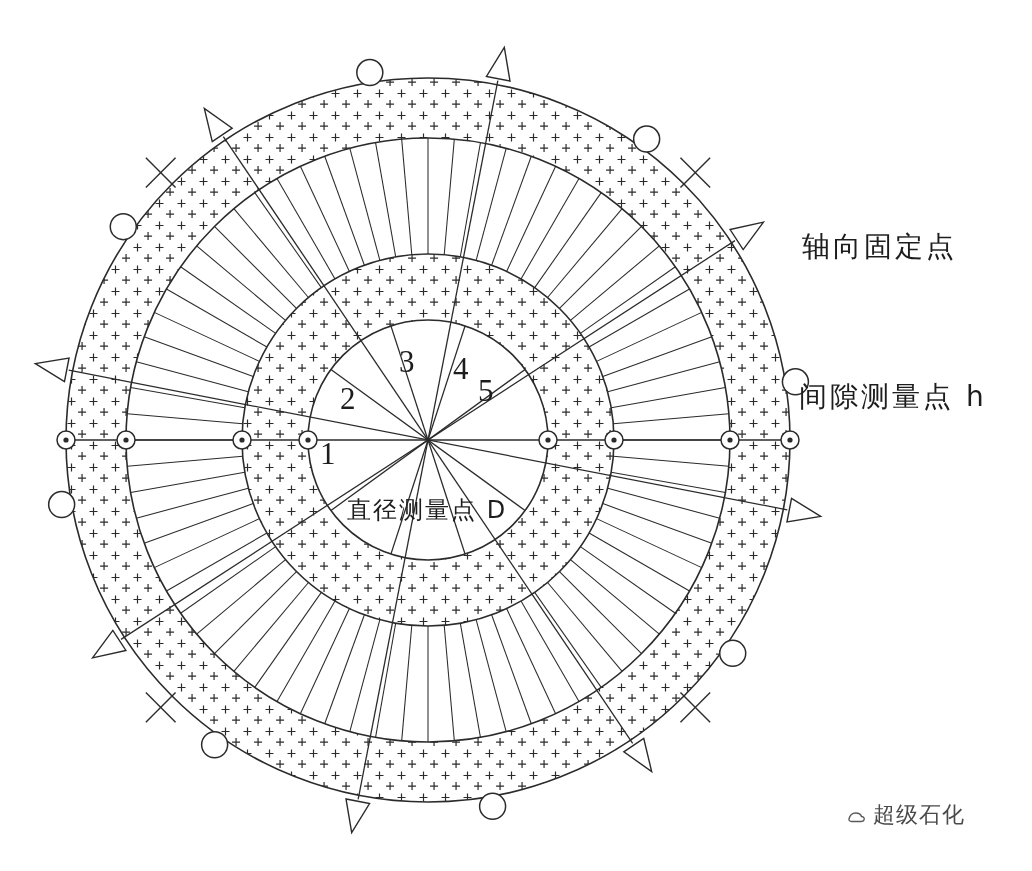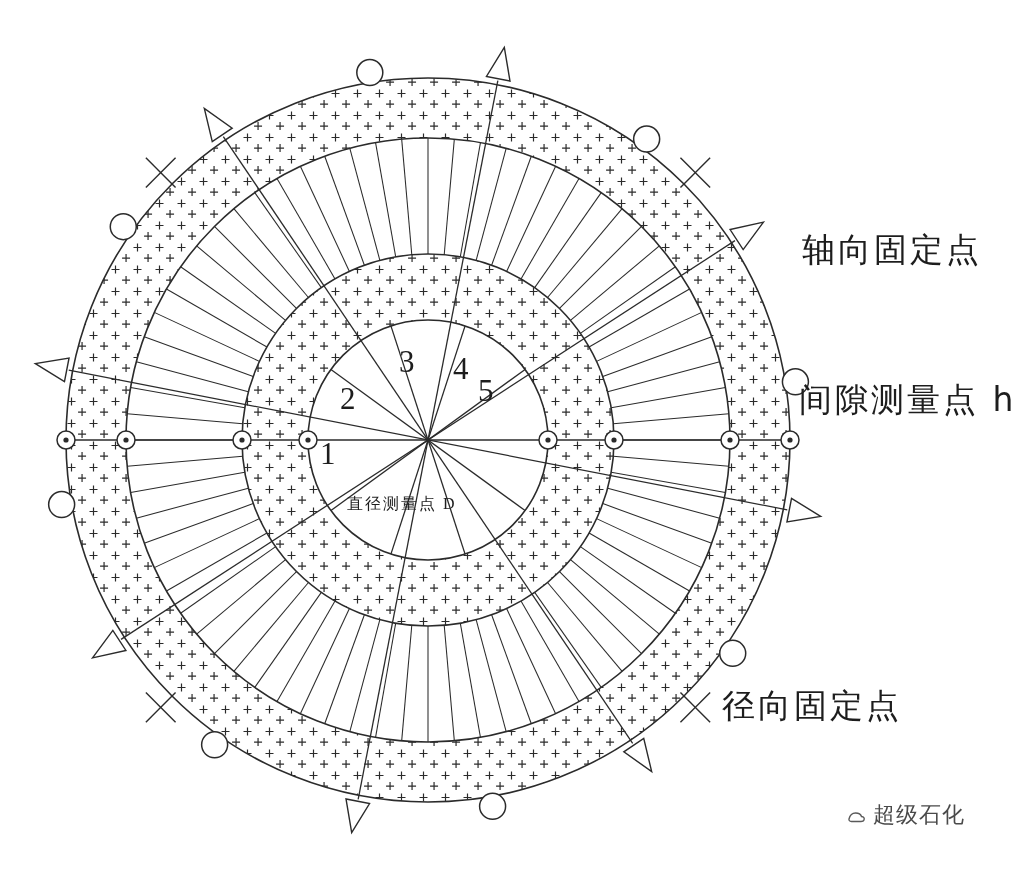--- a/index.html
+++ b/index.html
@@ -11,26 +11,26 @@
   .stage {
     position: relative;
     width: 1032px;
     height: 871px;
     background: #ffffff;
     overflow: hidden;
   }
   svg.diagram { position: absolute; left: 0; top: 0; }
   .lbl {
     position: absolute;
-    font-size: 33px;
+    font-size: 28px;
     letter-spacing: 3px;
     white-space: nowrap;
     color: #1d1d1d;
   }
-  .lbl.small { font-size: 16px; letter-spacing: 2px; font-family: Liberation Serif, serif; }
+  .lbl.small { font-size: 24px; letter-spacing: 2px; }
   .num {
     position: absolute;
     font-family: "Liberation Serif", "DejaVu Serif", serif;
     font-size: 31px;
     color: #1d1d1d;
   }
   .watermark {
     position: absolute;
     display: flex;
     align-items: center;
@@ -198,21 +198,20 @@
         <circle cx="548" cy="440" r="9" fill="#ffffff" stroke="#2b2b2b" stroke-width="1.5"></circle>
         <circle cx="548" cy="440" r="2.6" fill="#2b2b2b"></circle>
       </g>
     </svg>
 
   <div class="lbl" style="left:802px; top:228px;">轴向固定点</div>
 
   <div class="lbl" style="left:799px; top:378px;">间隙测量点 h</div>
 
 
-  <div class="lbl" style="left:722px; top:684px;">径向固定点</div>
 
   <div class="lbl small" style="left:347px; top:494px;">直径测量点 D</div>
 
   <div class="num" style="left:320px; top:436px;">1</div>
   <div class="num" style="left:340px; top:381px;">2</div>
   <div class="num" style="left:399px; top:344px;">3</div>
   <div class="num" style="left:453px; top:351px;">4</div>
   <div class="num" style="left:478px; top:373px;">5</div>
 
   <div class="watermark" style="left:845px; top:800px;">

